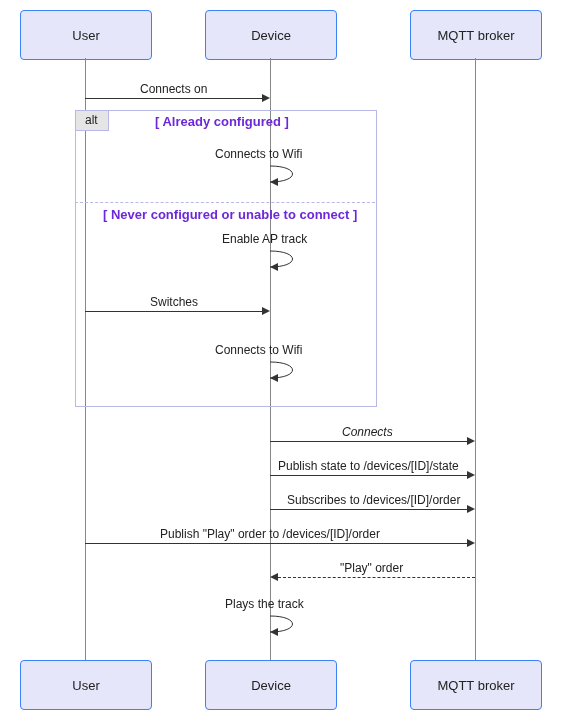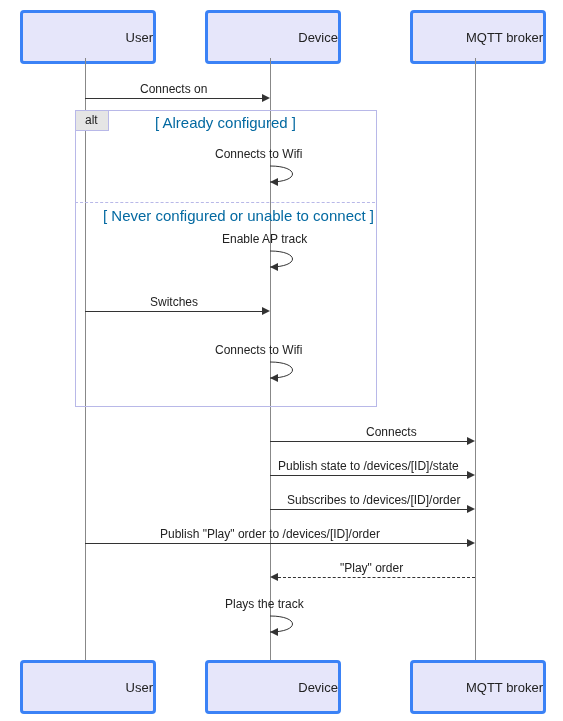--- a/index.html
+++ b/index.html
@@ -7,27 +7,27 @@
     padding: 0;
     font-family: Arial, sans-serif;
     background: #fff;
     width: 563px;
     height: 721px;
     position: relative;
   }
   .actor-box {
     position: absolute;
     background: #e6e6fa;
-    border: 3px solid #3b82f6;
+    border: 1px solid #3b82f6;
     border-radius: 4px;
     width: 130px;
     height: 48px;
     display: flex;
     align-items: center;
-    justify-content: flex-end;
+    justify-content: center;
     font-size: 13px;
     color: #222;
   }
   .lifeline {
     position: absolute;
     width: 1px;
     background: #888;
     z-index: 0;
   }
   .msg-label {
@@ -81,23 +81,23 @@
     position: absolute;
     background: #e5e5e5;
     border-right: 1px solid #b8b8e8;
     border-bottom: 1px solid #b8b8e8;
     font-size: 12px;
     padding: 3px 10px;
     color: #222;
   }
   .alt-title {
     position: absolute;
-    font-size: 15px;
-    color: #0369a1;
-    font-weight: normal;
+    font-size: 13px;
+    color: #6d28d9;
+    font-weight: bold;
   }
   .alt-divider {
     position: absolute;
     height: 0;
     border-top: 1px dashed #b8b8e8;
   }
 </style>
 </head>
 <body>
 
@@ -151,21 +151,21 @@
 <div class="msg-label" style="left:150px; top:295px;">Switches</div>
 <div class="arrow-line" style="left:85px; top:311px; width:177px;"></div>
 <div class="arrowhead-r" style="left:262px; top:307px;"></div>
 
 <div class="msg-label" style="left:215px; top:343px;">Connects to Wifi</div>
 <svg class="self-loop" style="left:270px; top:358px;">
   <path d="M0,4 C30,4 30,20 0,20" fill="none" stroke="#333" stroke-width="1"></path>
   <polygon points="0,20 8,16 8,24" fill="#333"></polygon>
 </svg>
 
-<div class="msg-label" style="left:366px; top:425px;">Connects</div>
+<div class="msg-label" style="left:342px; top:425px;font-style:italic;">Connects</div>
 <div class="arrow-line" style="left:270px; top:441px; width:197px;"></div>
 <div class="arrowhead-r" style="left:467px; top:437px;"></div>
 
 <div class="msg-label" style="left:278px; top:459px;">Publish state to /devices/[ID]/state</div>
 <div class="arrow-line" style="left:270px; top:475px; width:197px;"></div>
 <div class="arrowhead-r" style="left:467px; top:471px;"></div>
 
 <div class="msg-label" style="left:287px; top:493px;">Subscribes to /devices/[ID]/order</div>
 <div class="arrow-line" style="left:270px; top:509px; width:197px;"></div>
 <div class="arrowhead-r" style="left:467px; top:505px;"></div>

